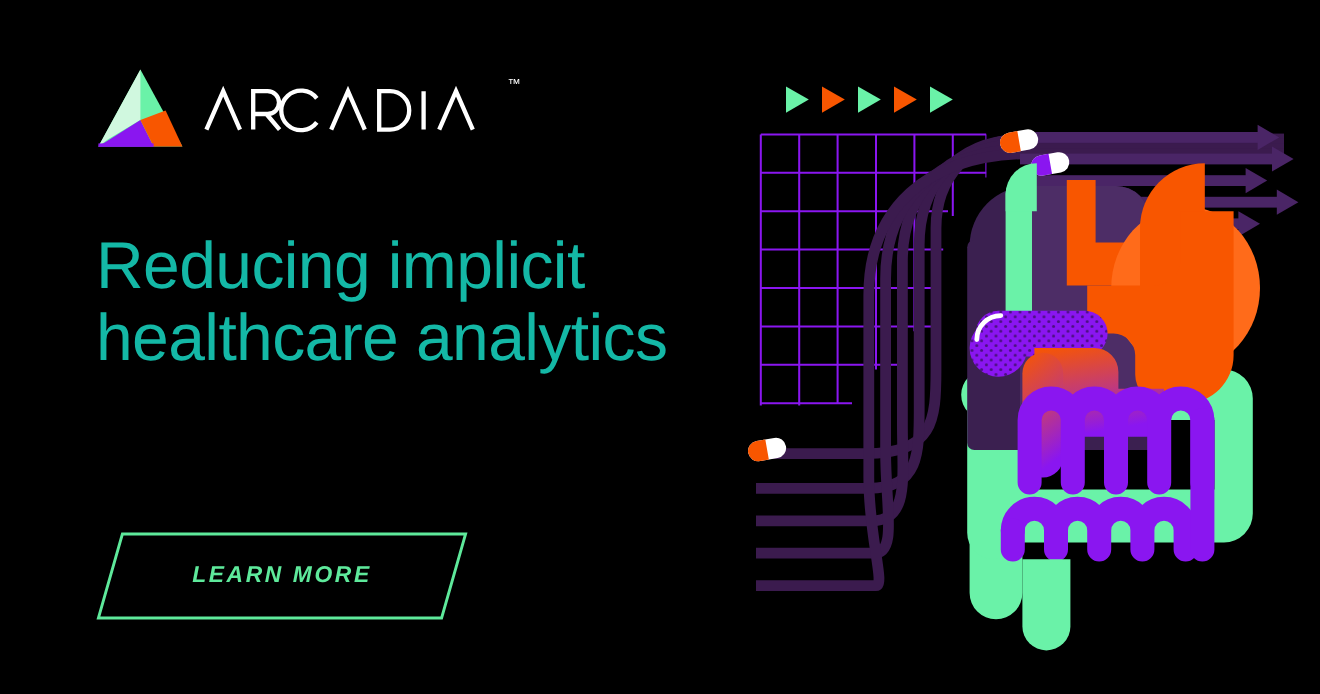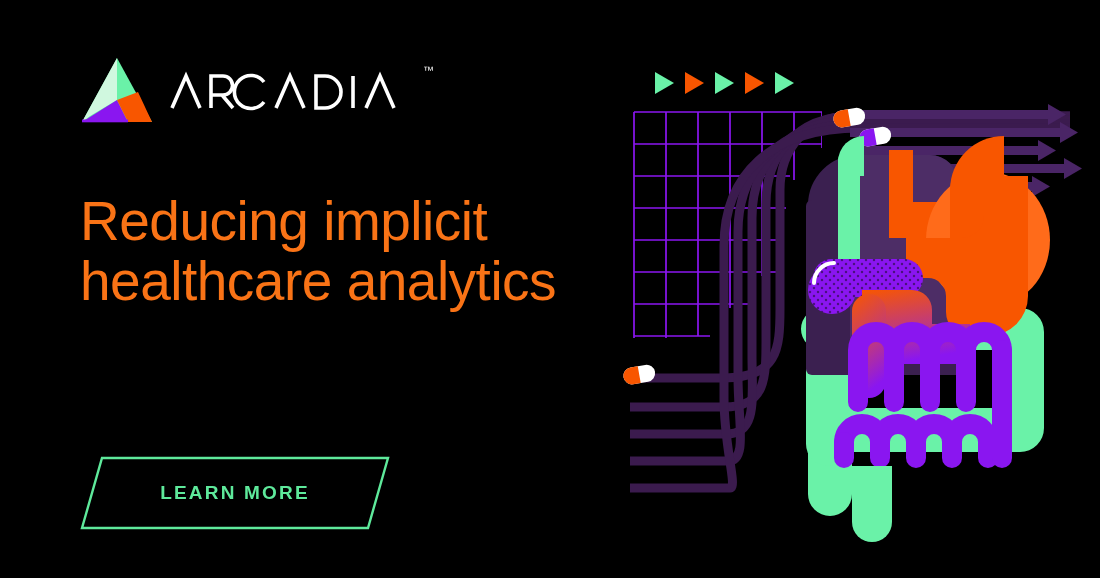--- a/index.html
+++ b/index.html
@@ -60,37 +60,38 @@
     font-family: "Liberation Sans", sans-serif;
     letter-spacing: 0;
   }
 
   
   .headline {
     position: absolute;
     left: 80px;
     top: 192px;
     width: 540px;
-    color: #f97316;
+    color: #14b8a6;
     font-family: "Liberation Sans", sans-serif;
     font-size: 55px;
     line-height: 1.09;
     font-weight: 500;
     letter-spacing: -0.5px;
     margin: 0;
   }
   .headline .hl-line { display: block; white-space: nowrap; }
 
   
   .cta-wrap {
     position: absolute;
     left: 80px;
-    top: 456px;
+    top: 443px;
     width: 310px;
     height: 74px;
+    font-style: italic;
   }
   .cta-shape {
     position: absolute;
     inset: 0;
     width: 310px;
     height: 74px;
   }
   .cta-label {
     position: absolute;
     inset: 0;

